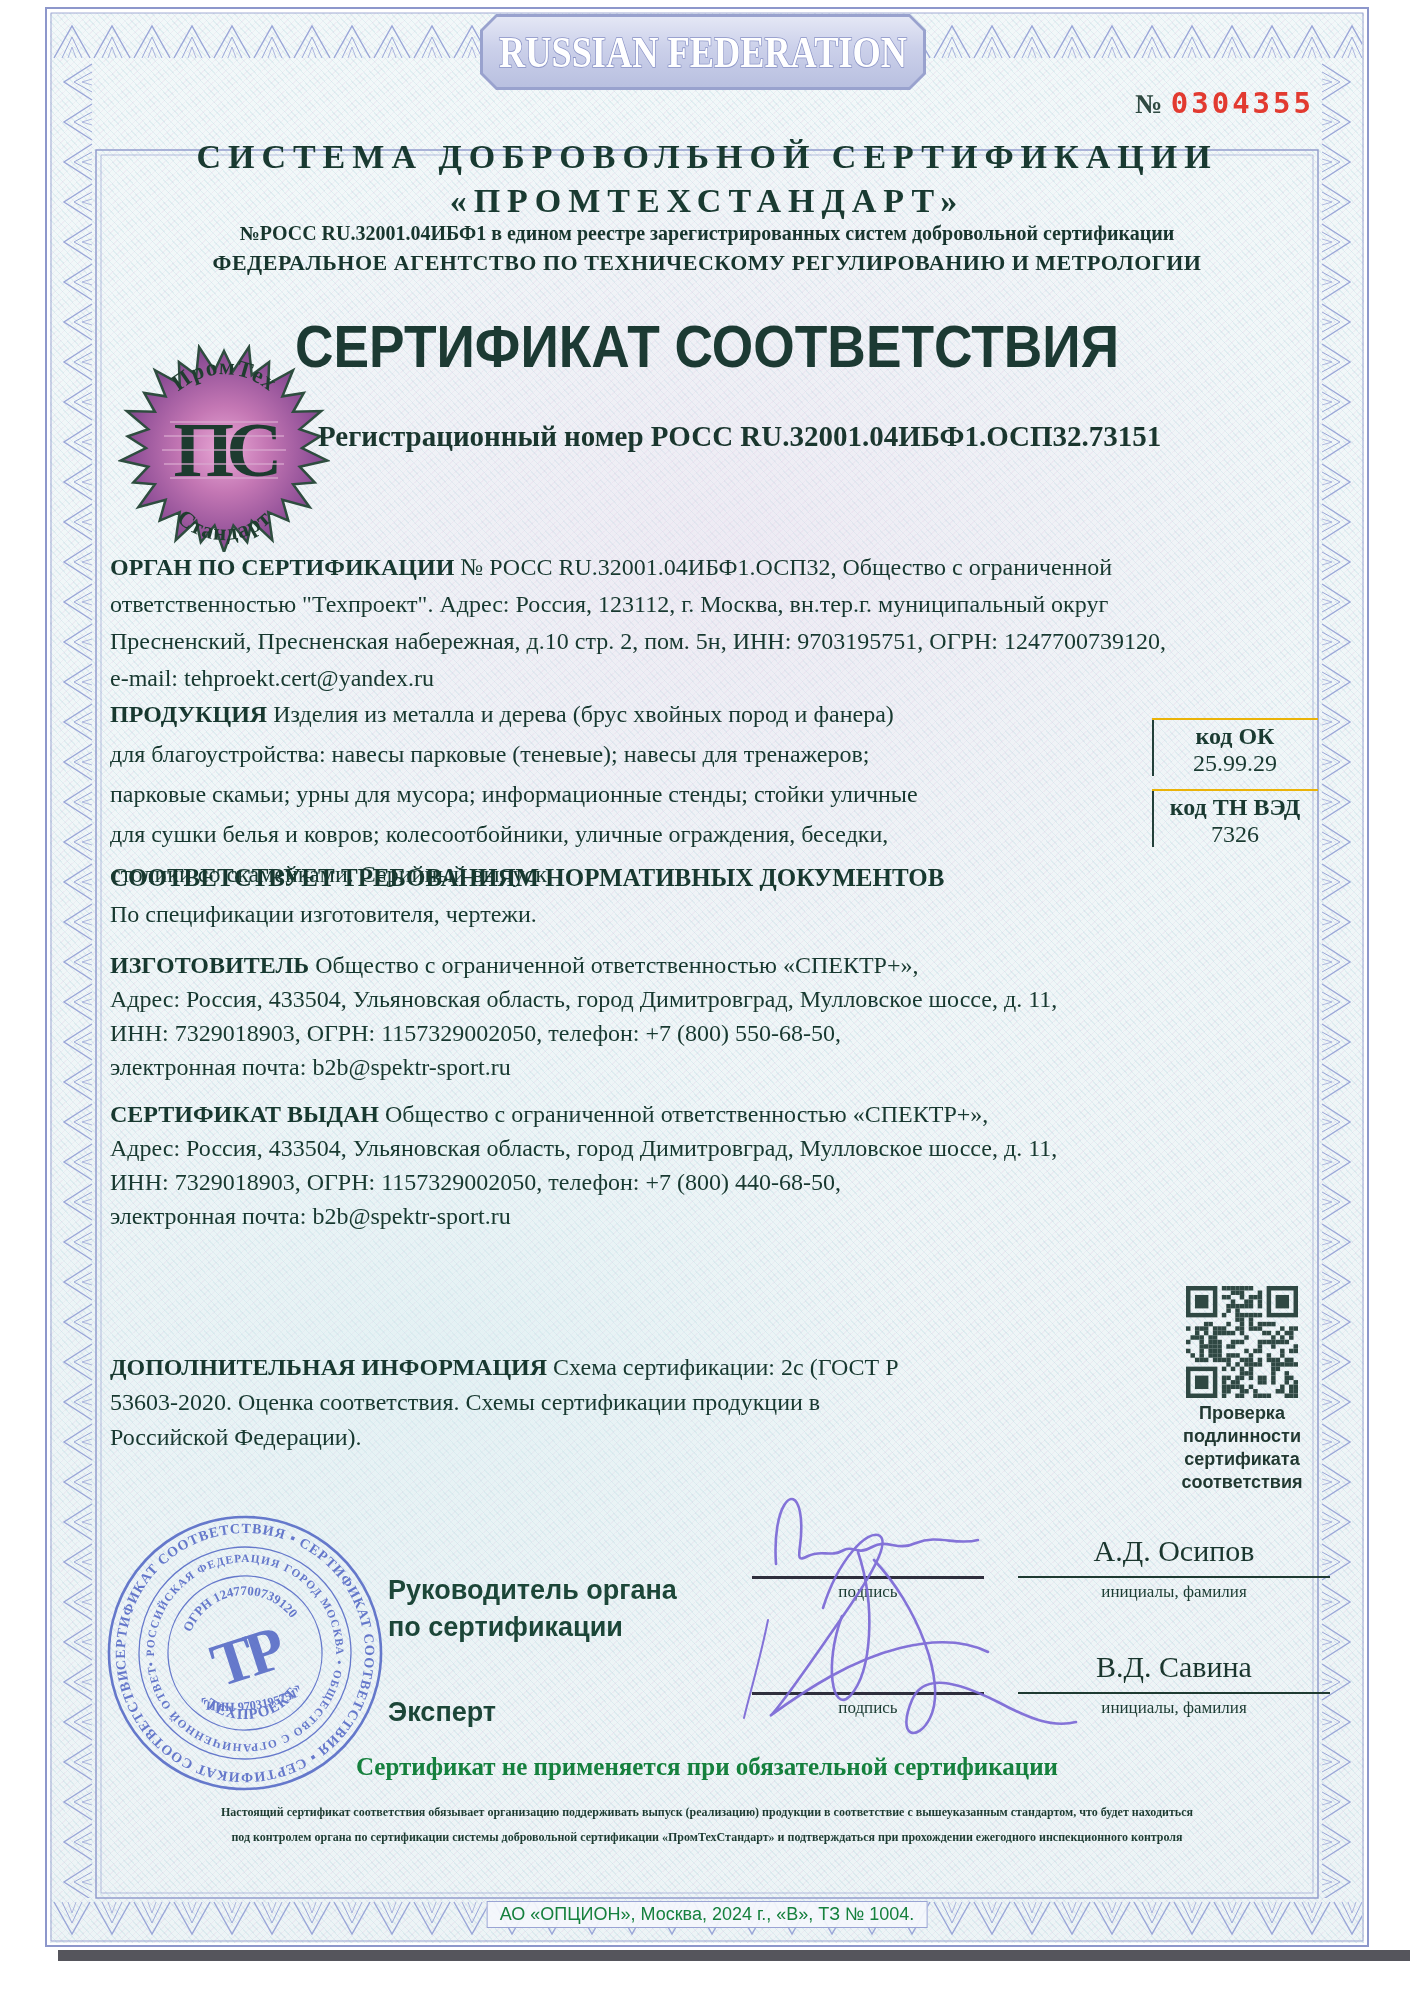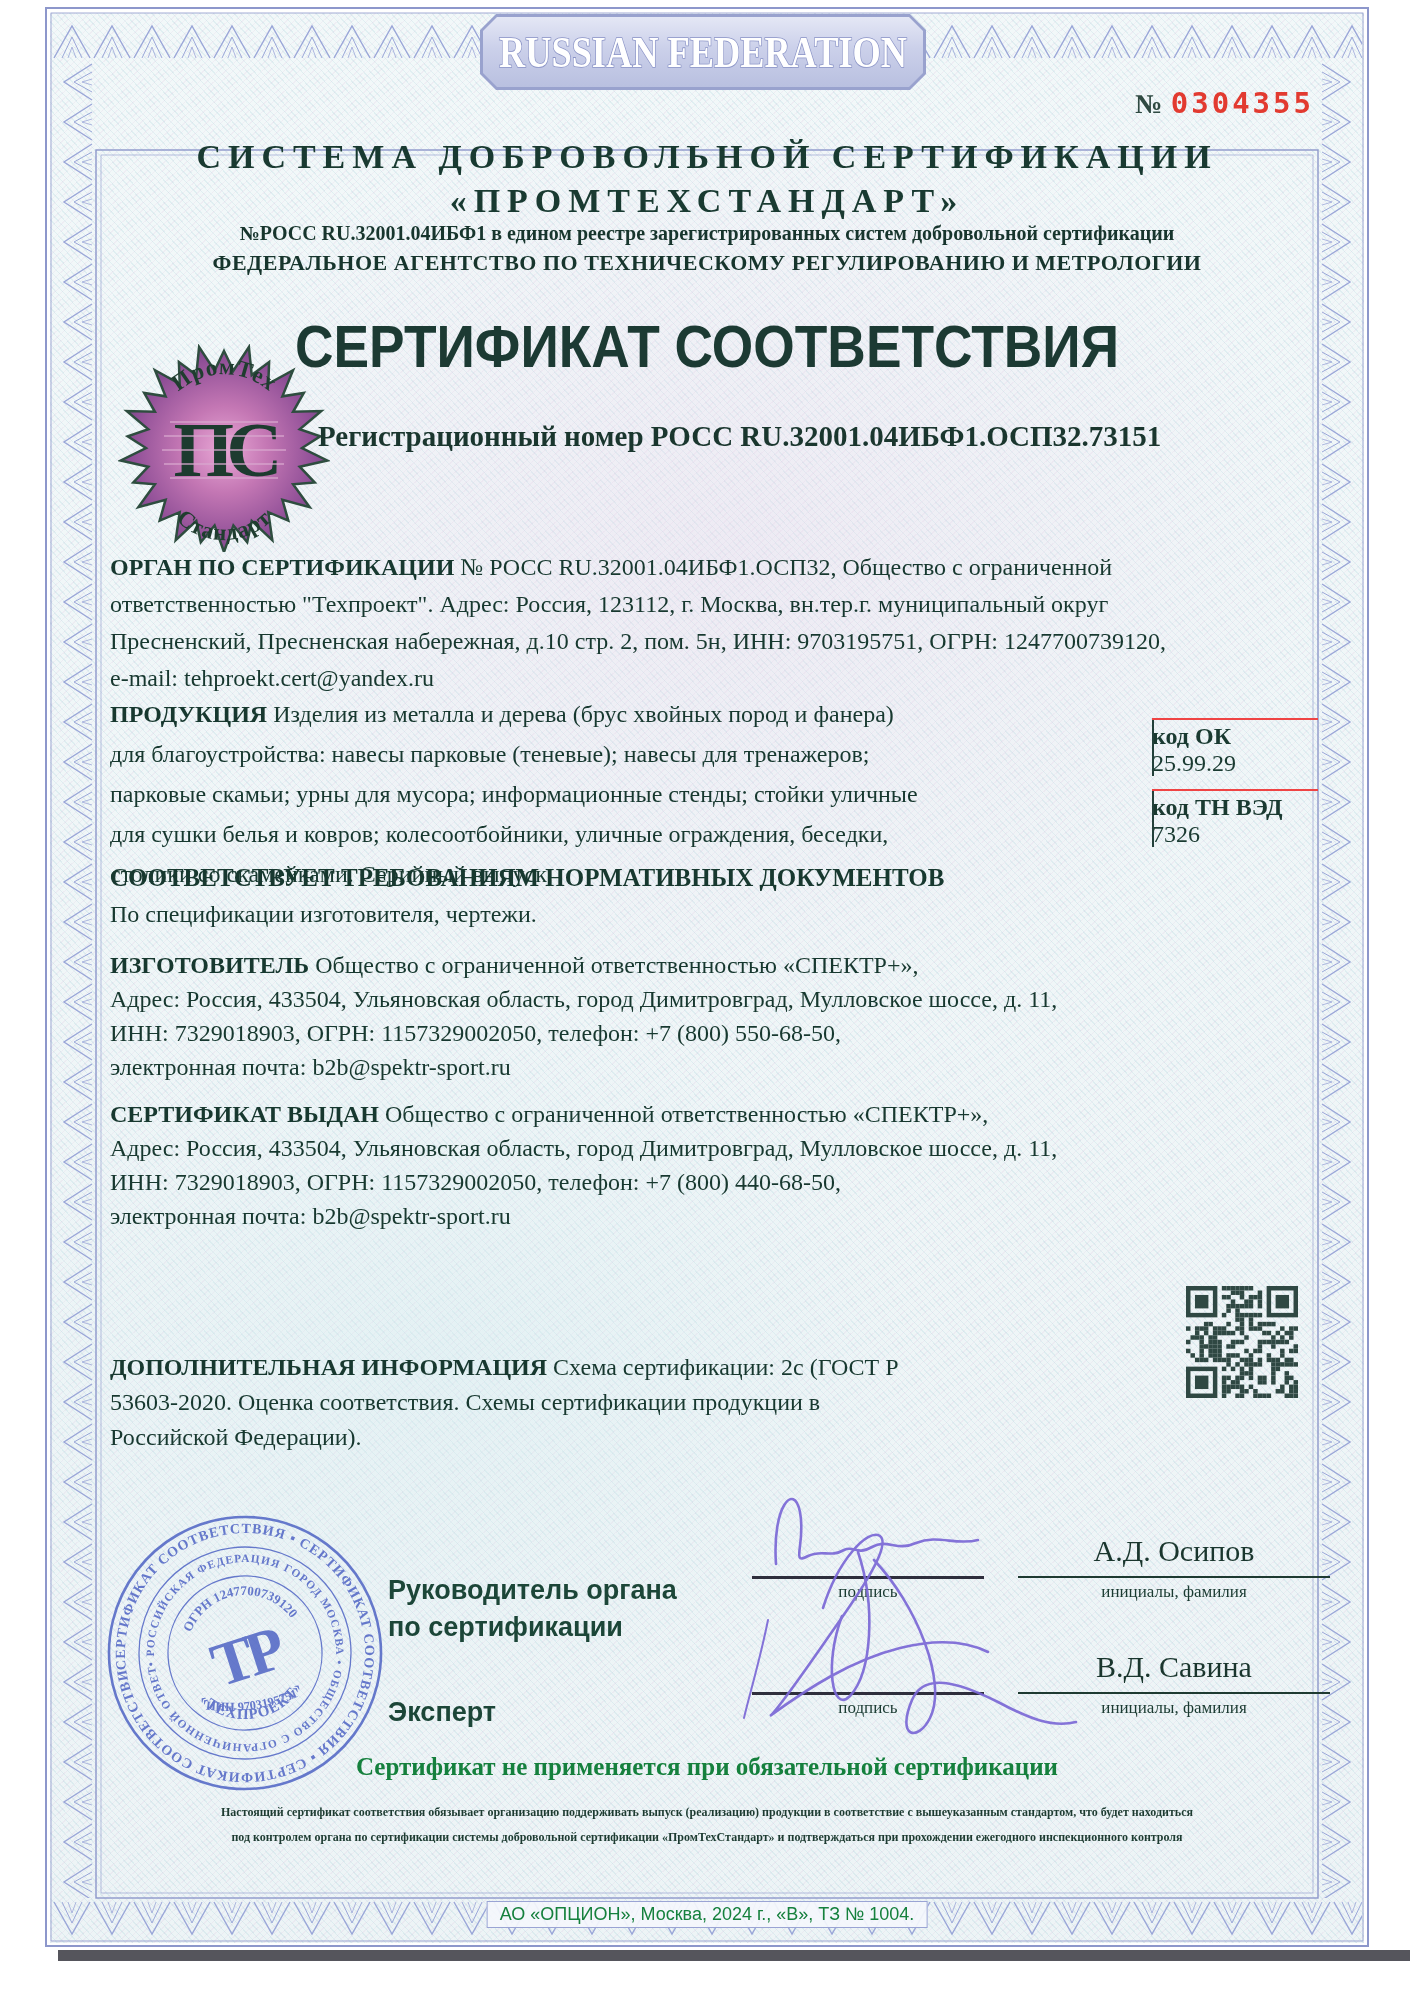--- a/index.html
+++ b/index.html
@@ -26,21 +26,21 @@
   .h-sys{font-weight:700;font-size:34px;letter-spacing:7px;color:#193A31;}
   .h-reg{font-weight:700;font-size:20px;color:#17352D;}
   .h-agency{font-weight:700;font-size:22px;color:#17352D;letter-spacing:.5px;}
   .title{font-family:"Liberation Sans",sans-serif;font-weight:700;font-size:55px;color:#1C3A33;
          transform:scale(.97,1.08);letter-spacing:0;}
   .bld{font-weight:700;}
   .pre{white-space:pre-line;}
   .regnum{left:318px;top:420px;font-size:29px;font-weight:700;color:#1A362E;}
   .validity{left:318px;top:489px;font-size:29px;font-weight:700;color:#1A362E;}
   .para{font-size:24px;color:#17382F;}
-  .codebox{left:1152px;width:166px;border-top:2px solid #ef4444;font-size:24px;}
+  .codebox{left:1152px;width:166px;border-top:2px solid #eab308;text-align:center;font-size:24px;}
   .codebox::before{content:"";position:absolute;left:0;top:0;width:2px;height:56px;background:#23403A;}
   .codebox .cl{font-weight:700;padding-top:3px;}
   .qr-caption{left:1150px;top:1402px;width:184px;text-align:center;font-family:"Liberation Sans",sans-serif;
               font-weight:700;font-size:18px;line-height:23px;color:#213831;}
   .role{left:388px;font-family:"Liberation Sans",sans-serif;font-weight:700;font-size:27px;line-height:37px;color:#1C4638;margin-top:44px;}
   .sigline{border-top:3px solid #2E2E3C;}
   .nameline{border-top:2px solid #1E3A31;}
   .smallcap{font-size:17px;color:#1A3A31;text-align:center;}
   .signame{font-size:30px;color:#1A362E;text-align:center;}
   .notappl{top:1753px;font-size:25px;font-weight:700;color:#15803d;}
@@ -425,20 +425,24 @@
       </g>
     <g>
       <rect x="2.2" y="2.2" width="26.4" height="26.4" fill="none" stroke="#2F4843" stroke-width="4.4"></rect>
       <rect x="8.8" y="8.8" width="13.2" height="13.2"></rect>
       <rect x="81.4" y="2.2" width="26.4" height="26.4" fill="none" stroke="#2F4843" stroke-width="4.4"></rect>
       <rect x="88" y="8.8" width="13.2" height="13.2"></rect>
       <rect x="2.2" y="81.4" width="26.4" height="26.4" fill="none" stroke="#2F4843" stroke-width="4.4"></rect>
       <rect x="8.8" y="88" width="13.2" height="13.2"></rect>
     </g>
   </svg>
+  <div class="abs qr-caption pre">Проверка
+подлинности
+сертификата
+соответствия</div>
 
   <div class="abs role pre" style="top:1528px">Руководитель органа
 по сертификации</div>
   <div class="abs role" style="top:1650px">Эксперт</div>
 
   <div class="abs signame" style="left:1018px;top:1534px;width:312px">А.Д. Осипов</div>
   <div class="abs signame" style="left:1018px;top:1650px;width:312px">В.Д. Савина</div>
 
   <div class="abs sigline" style="left:752px;top:1576px;width:232px"></div>
   <div class="abs nameline" style="left:1018px;top:1576px;width:312px"></div>

